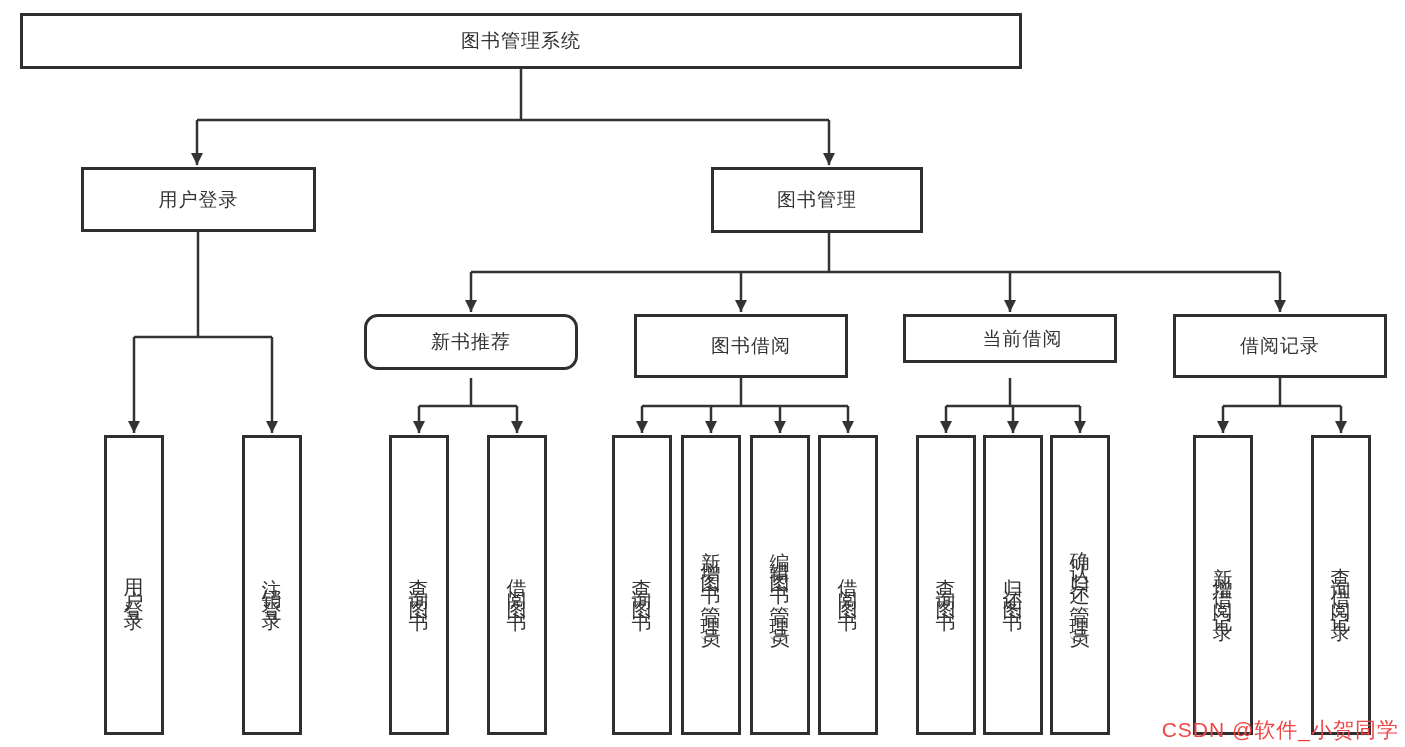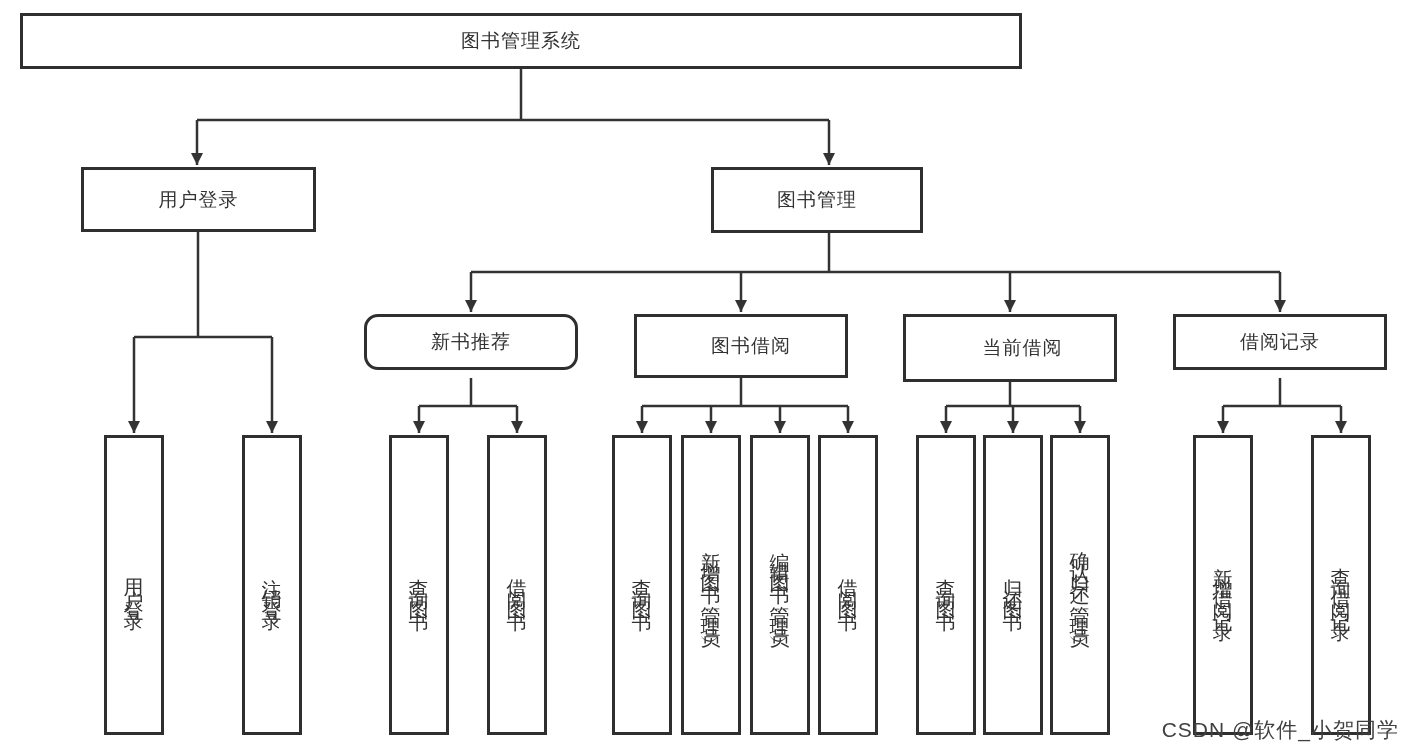--- a/index.html
+++ b/index.html
@@ -42,21 +42,21 @@
     font-size: 20px;
     letter-spacing: 11px;
     line-height: 1;
     white-space: normal;
   }
   .watermark {
     position: absolute;
     right: 6px;
     bottom: 3px;
     font-size: 21px;
-    color: #404040;
+    color: #ef4444;
     letter-spacing: 1px;
     z-index: 5;
   }
 </style>
 </head>
 <body>
 
 <div class="canvas">
 
   <svg class="connectors" viewBox="0 0 1405 747" xmlns="http://www.w3.org/2000/svg">
@@ -109,22 +109,22 @@
     </g>
   </svg>
 
   <div class="box" style="left:20px; top:13px; width:1002px; height:56px;">图书管理系统</div>
 
   <div class="box" style="left:81px; top:167px; width:235px; height:65px;">用户登录</div>
   <div class="box" style="left:711px; top:167px; width:212px; height:66px;">图书管理</div>
 
   <div class="box" style="left:364px; top:314px; width:214px; height:56px;border-radius:14px;">新书推荐</div>
   <div class="box" style="left:634px; top:314px; width:214px; height:64px;padding-left:20px;">图书借阅</div>
-  <div class="box" style="left:903px; top:314px; width:214px; height:68px;padding-left:25px;">当前借阅</div>
-  <div class="box" style="left:1173px; top:314px; width:214px; height:56px;">借阅记录</div>
+  <div class="box" style="left:903px; top:314px; width:214px; height:49px;padding-left:25px;">当前借阅</div>
+  <div class="box" style="left:1173px; top:314px; width:214px; height:64px;">借阅记录</div>
 
   <div class="box vbox" style="left:104px; top:435px; width:60px; height:300px;">用户登录</div>
   <div class="box vbox" style="left:242px; top:435px; width:60px; height:300px;">注销登录</div>
 
   <div class="box vbox" style="left:389px; top:435px; width:60px; height:300px;">查询图书</div>
   <div class="box vbox" style="left:487px; top:435px; width:60px; height:300px;">借阅图书</div>
 
   <div class="box vbox" style="left:612px; top:435px; width:60px; height:300px;">查询图书</div>
   <div class="box vbox" style="left:681px; top:435px; width:60px; height:300px;">新增图书（管理员）</div>
   <div class="box vbox" style="left:750px; top:435px; width:60px; height:300px;">编辑图书（管理员）</div>

